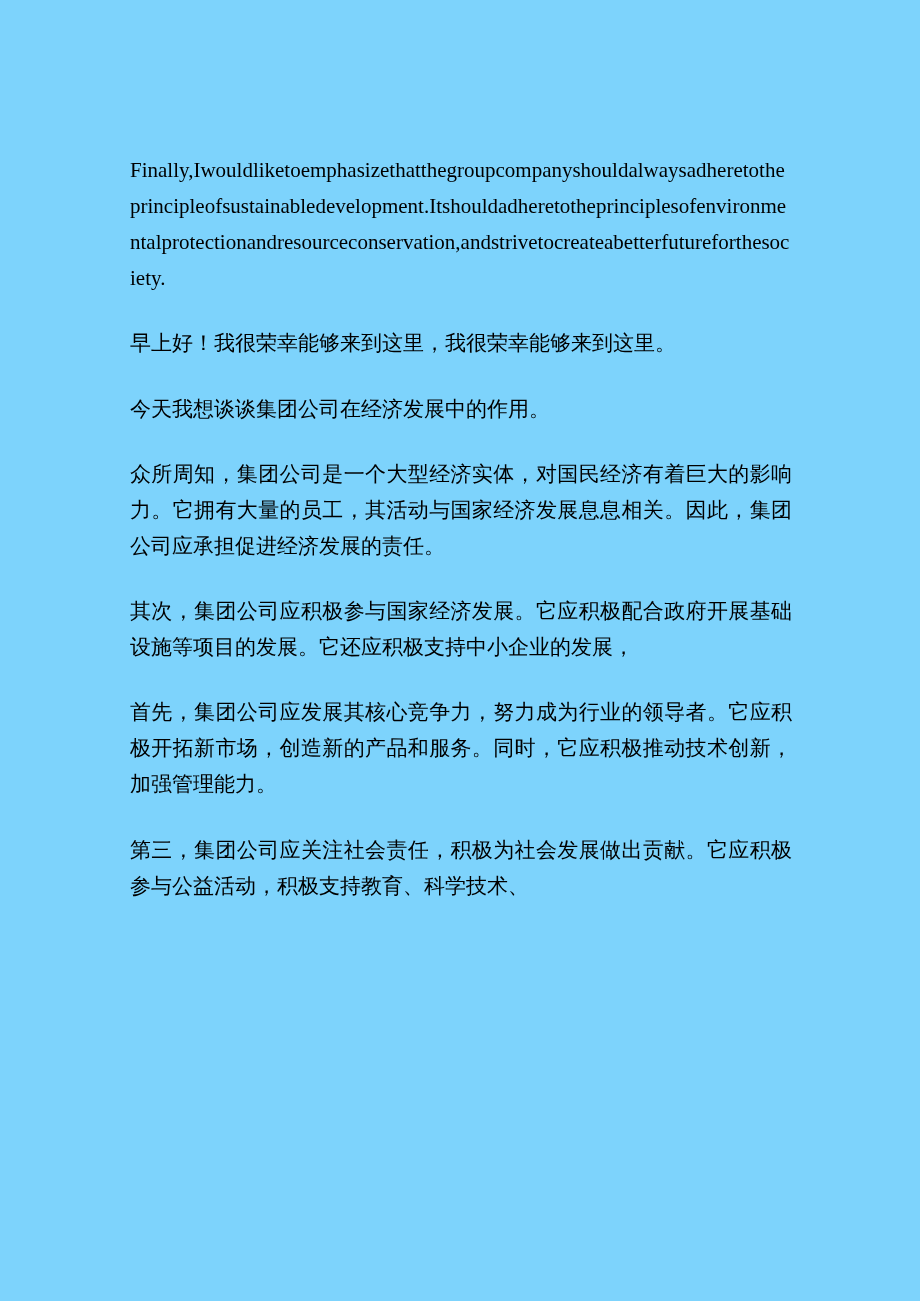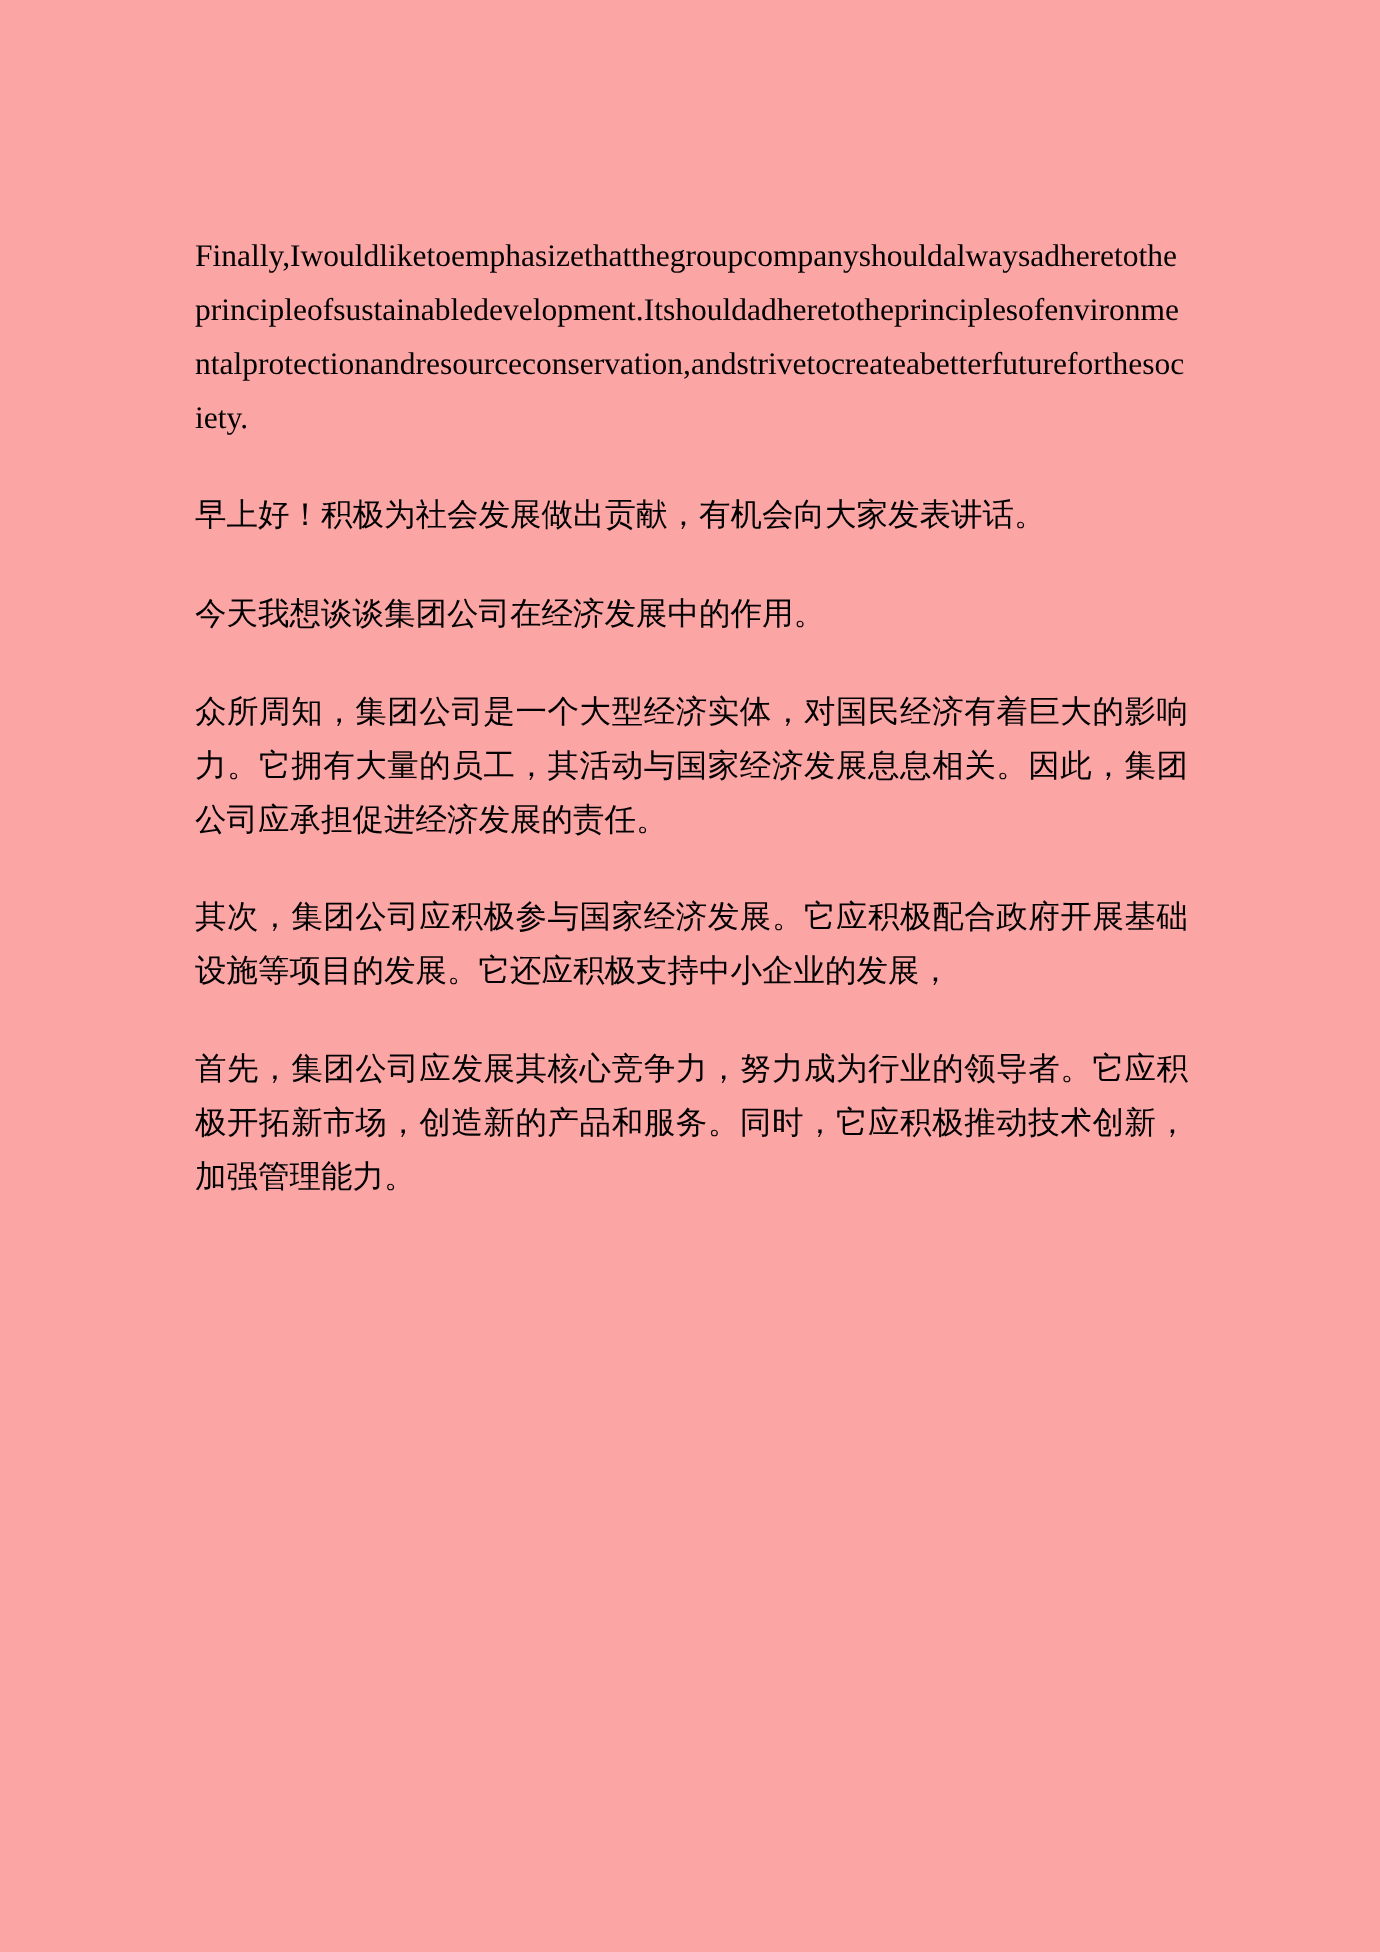--- a/index.html
+++ b/index.html
@@ -9,38 +9,39 @@
   }
   body {
     width: 920px;
     height: 1301px;
     overflow: hidden;
   }
   .page {
     box-sizing: border-box;
     width: 920px;
     height: 1301px;
-    background: #fca5a5;
+    background: #7dd3fc;
     padding: 152px 128px 0 130px;
     font-family: "Liberation Serif", "DejaVu Serif", serif;
     font-size: 21px;
     line-height: 1.72;
     color: #000000;
   }
   .page p {
     margin: 0 0 29px 0;
     word-break: break-all;
     overflow-wrap: anywhere;
     text-align: justify;
     text-justify: inter-character;
   }
 </style>
 </head>
 <body>
 
 <div class="page">
   <p>Finally,Iwouldliketoemphasizethatthegroupcompanyshouldalwaysadheretotheprincipleofsustainabledevelopment.Itshouldadheretotheprinciplesofenvironmentalprotectionandresourceconservation,andstrivetocreateabetterfutureforthesociety.</p>
-  <p>早上好！积极为社会发展做出贡献，有机会向大家发表讲话。</p>
+  <p>早上好！我很荣幸能够来到这里，我很荣幸能够来到这里。</p>
   <p>今天我想谈谈集团公司在经济发展中的作用。</p>
   <p>众所周知，集团公司是一个大型经济实体，对国民经济有着巨大的影响力。它拥有大量的员工，其活动与国家经济发展息息相关。因此，集团公司应承担促进经济发展的责任。</p>
   <p>其次，集团公司应积极参与国家经济发展。它应积极配合政府开展基础设施等项目的发展。它还应积极支持中小企业的发展，</p>
   <p>首先，集团公司应发展其核心竞争力，努力成为行业的领导者。它应积极开拓新市场，创造新的产品和服务。同时，它应积极推动技术创新，加强管理能力。</p>
+  <p>第三，集团公司应关注社会责任，积极为社会发展做出贡献。它应积极参与公益活动，积极支持教育、科学技术、</p>
 </div>
 
 </body></html>

